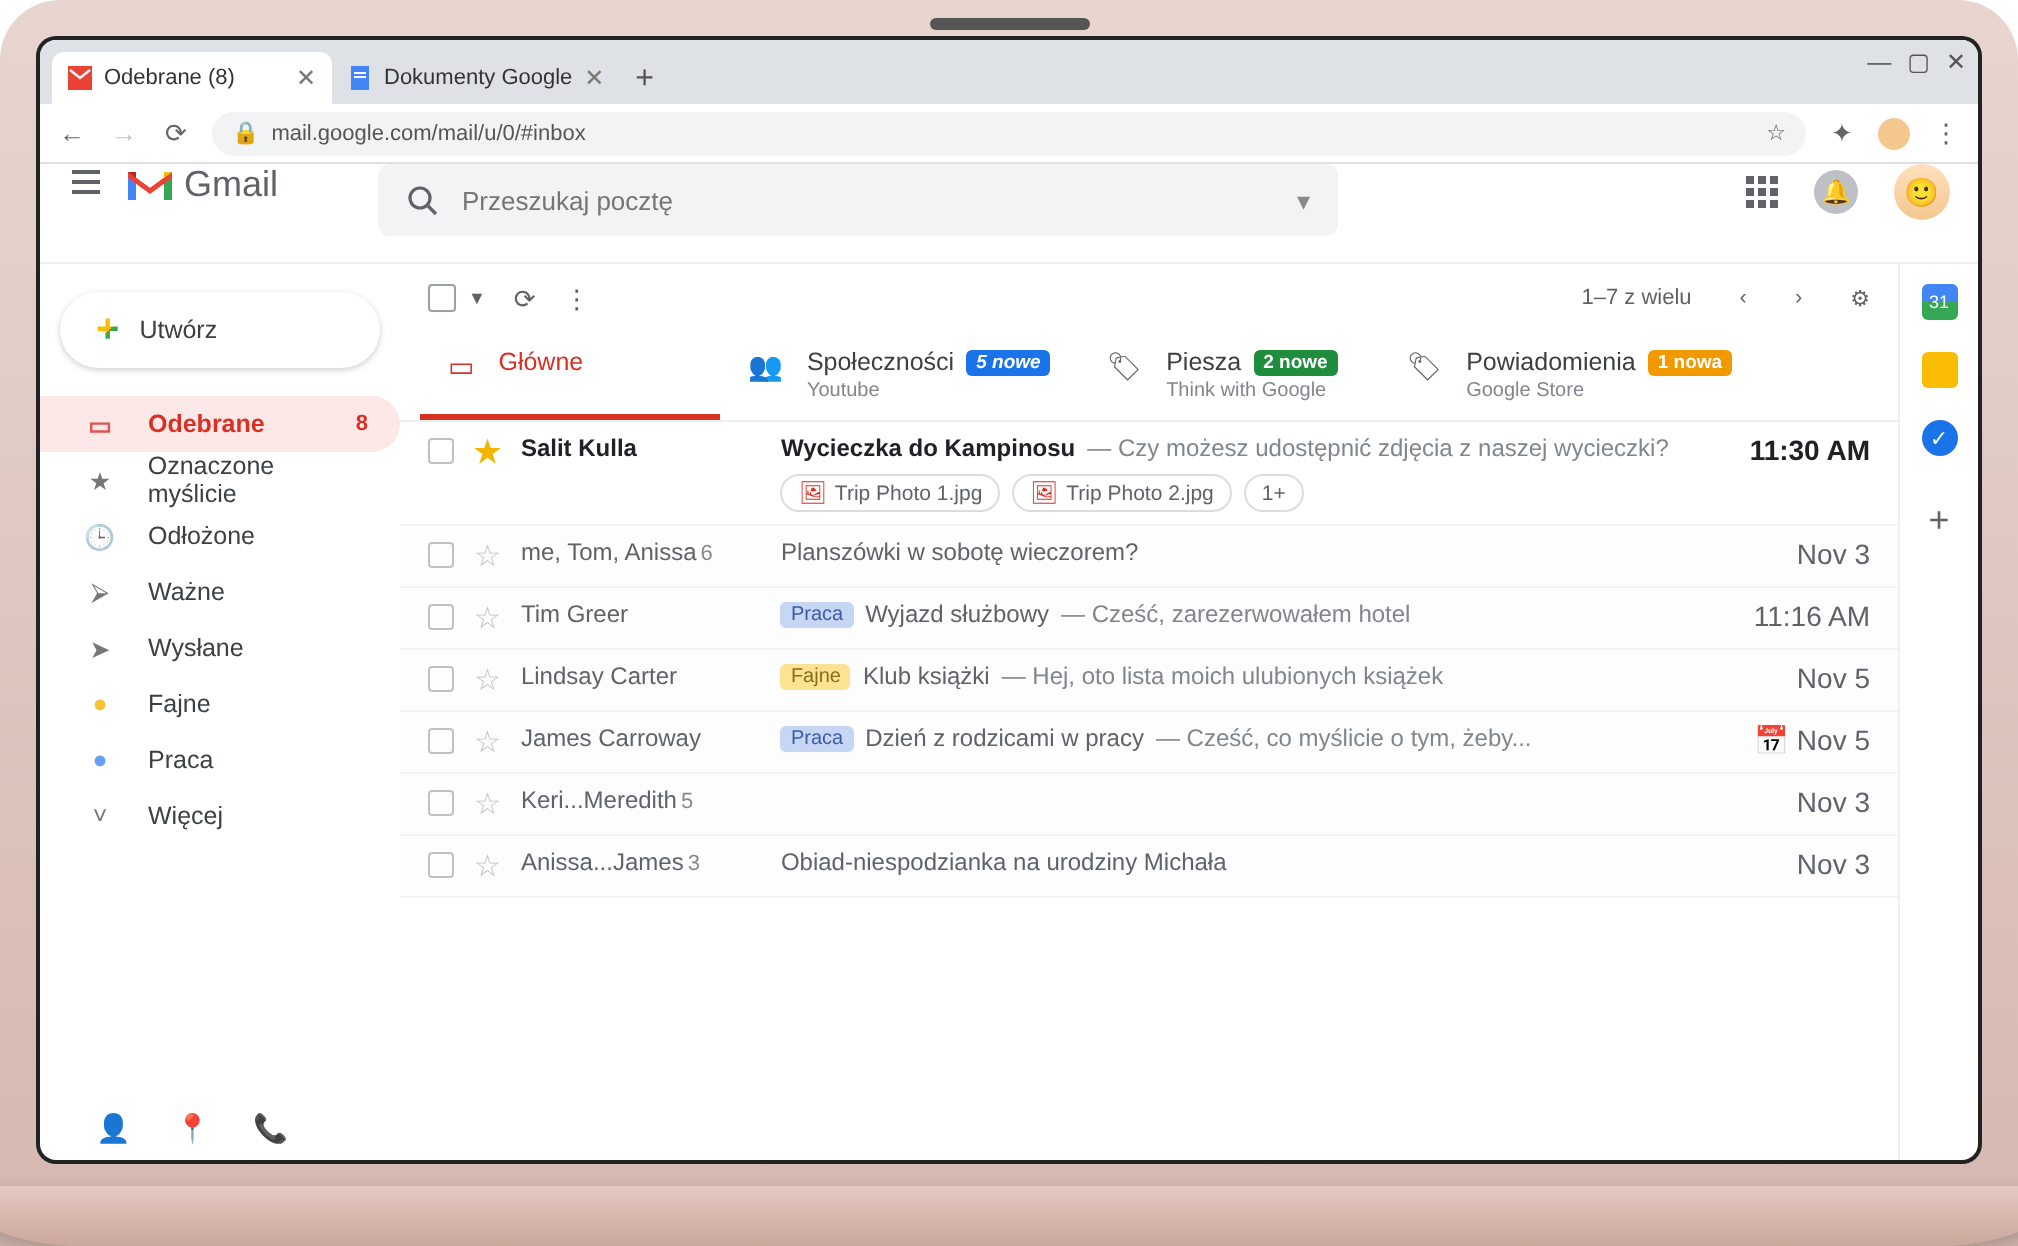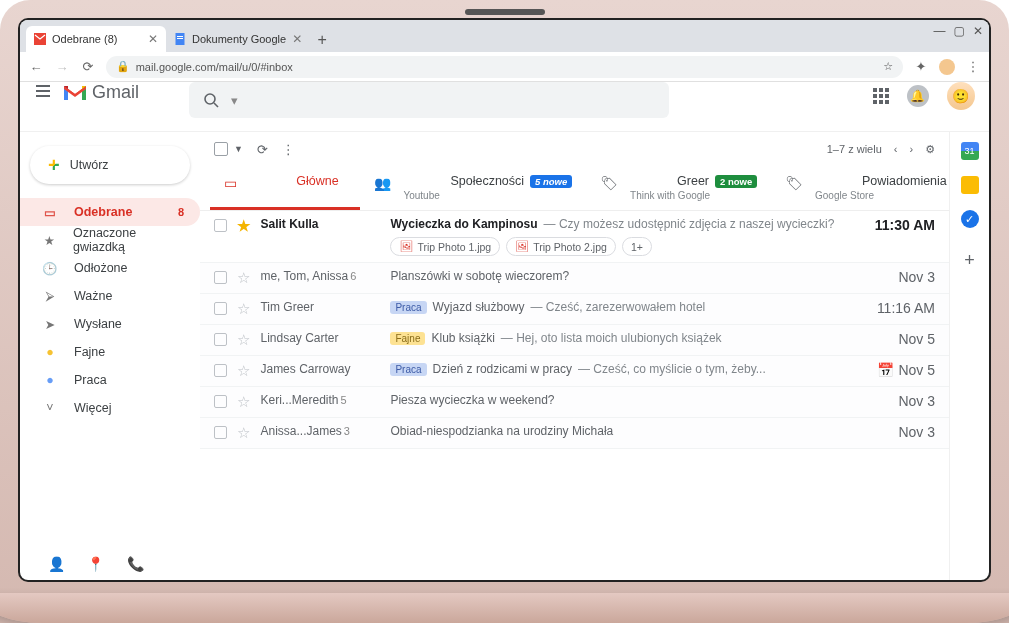--- a/index.html
+++ b/index.html
@@ -47,30 +47,30 @@
   .nav-item.active .ni-icon { color:#d93025; }
   .nav-item:not(.active) .ni-icon { color:#555; }
   .nav-count { margin-left:auto; font-size:11px; }
   .nav-item.active .nav-count { color:#d93025; }
   .sidebar-footer { margin-top:auto; display:flex; gap:22px; padding:8px 0 8px 28px; color:#5f6368; font-size:14px; }
 
   .main { flex:1; display:flex; flex-direction:column; overflow:hidden; }
   .toolbar { height:34px; display:flex; align-items:center; padding:0 14px; gap:14px; color:#5f6368; font-size:13px; }
   .tb-check { width:14px; height:14px; border:1.5px solid #9aa0a6; border-radius:2px; cursor:pointer; }
   .tb-caret { font-size:9px; color:#5f6368; margin-left:-8px; cursor:pointer; }
-  .tb-right { margin-left:auto; display:flex; align-items:flex-start; gap:12px; font-size:11px; color:#5f6368; }
+  .tb-right { margin-left:auto; display:flex; align-items:flex-start; gap:24px; font-size:11px; color:#5f6368; }
   .tb-ico { cursor:pointer; }
 
   .cat-tabs { display:flex; border-bottom:1px solid #eee; padding-left:10px; }
   .cat-tab { flex:0 0 auto; min-width:150px; padding:8px 14px 6px 14px; display:flex; align-items:flex-start; gap:12px; cursor:pointer; border-bottom:3px solid transparent; }
   .cat-tab.active { color:#d93025; border-bottom-color:#d93025; }
   .cat-tab .ct-icon { font-size:14px; margin-top:1px; color:#5f6368; }
   .cat-tab.active .ct-icon { color:#d93025; }
   .cat-tab .ct-body { display:flex; flex-direction:column; gap:2px; }
-  .ct-title-row { display:flex; align-items:center; gap:6px; font-size:12.5px; font-weight:500; color:#3c4043;margin-left:47px; }
+  .ct-title-row { display:flex; align-items:center; gap:6px; font-size:12.5px; font-weight:500; color:#3c4043; }
   .cat-tab.active .ct-title-row { color:#d93025; }
   .ct-sub { font-size:10px; color:#80868b; }
   .badge { font-size:9.5px; padding:1px 5px; border-radius:3px; color:#fff; font-weight:600; }
   .badge.blue { background:#1a73e8;font-style:italic; }
   .badge.green { background:#1e8e3e; }
   .badge.orange { background:#f29900; }
 
   .email-list { flex:1; overflow:auto; }
   .email-row { display:flex; align-items:flex-start; padding:6px 14px; border-bottom:1px solid #f1f3f4; gap:10px; font-size:12px; color:#5f6368; }
   .email-row.unread { background:#fff; font-weight:600; color:#202124; }
@@ -166,20 +166,21 @@
           <path d="M2 3l4 3v-3z" fill="#c5221f"></path>
             <path d="M24 3l-4 3v-3z" fill="#fbbc04"></path>
         </svg>
         <span>Gmail</span>
       </div>
       <div class="search-box">
         <svg width="16" height="16">
             <circle cx="7" cy="7" r="5" stroke="#5f6368" stroke-width="1.6" fill="none"></circle>
             <path d="M11 11l4 4" stroke="#5f6368" stroke-width="1.6"></path>
           </svg>
+        <input placeholder="Przeszukaj pocztę" style="">
         <span class="search-dd">▾</span>
       </div>
       <div class="header-right">
         <div class="apps-grid">
             <span></span>
             <span></span>
             <span></span>
             <span></span>
             <span></span>
             <span></span>
@@ -200,21 +201,21 @@
           <span>Utwórz</span>
         </div>
         <div id="sidebar-items">
             <div class="nav-item active">
     <span class="ni-icon">▭</span>
     <span>Odebrane</span>
     <span class="nav-count">8</span>
             </div>
             <div class="nav-item">
     <span class="ni-icon">★</span>
-    <span>Oznaczone gwiazdką</span>
+    <span>Oznaczone myślicie</span>
     </div>
             <div class="nav-item">
     <span class="ni-icon">🕒</span>
     <span>Odłożone</span>
     </div>
             <div class="nav-item">
     <span class="ni-icon">⮚</span>
     <span>Ważne</span>
     </div>
             <div class="nav-item">
@@ -273,21 +274,21 @@
         <span>Społeczności</span>
         <span class="badge blue">5 nowe</span>
       </div>
       <span class="ct-sub">Youtube</span>
     </div>
             </div>
             <div class="cat-tab">
     <span class="ct-icon">🏷</span>
     <div class="ct-body">
       <div class="ct-title-row">
-        <span>Greer</span>
+        <span>Piesza</span>
         <span class="badge green">2 nowe</span>
       </div>
       <span class="ct-sub">Think with Google</span>
     </div>
             </div>
             <div class="cat-tab">
     <span class="ct-icon">🏷</span>
     <div class="ct-body">
       <div class="ct-title-row">
         <span>Powiadomienia</span>
@@ -367,26 +368,20 @@
                   <span class="er-snip"> — Cześć, co myślicie o tym, żeby...</span>
                 </div>
 
     </div>
     <div class="er-date"><span>📅</span>Nov 5</div>
             </div>
             <div class="email-row">
     <div class="er-check"></div>
     <span class="er-star ">☆</span>
     <div class="er-sender">Keri...Meredith<span class="sc">5</span></div>
-    <div class="er-content">
-      <div class="er-line">
-                  <span class="er-subj">Piesza wycieczka w weekend?</span>
-                </div>
-
-    </div>
     <div class="er-date">Nov 3</div>
             </div>
             <div class="email-row">
     <div class="er-check"></div>
     <span class="er-star ">☆</span>
     <div class="er-sender">Anissa...James<span class="sc">3</span></div>
     <div class="er-content">
       <div class="er-line">
                   <span class="er-subj">Obiad-niespodzianka na urodziny Michała</span>
                 </div>

